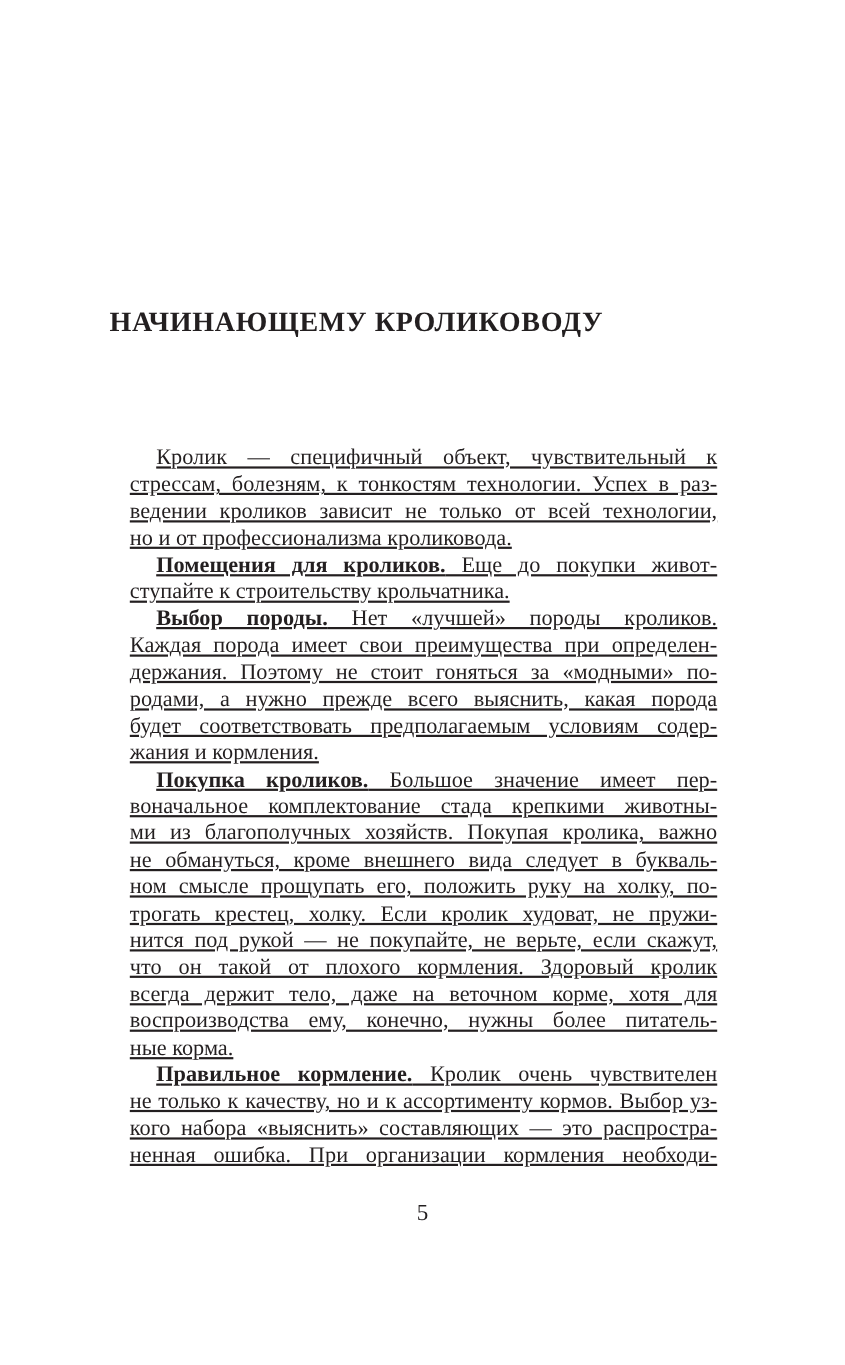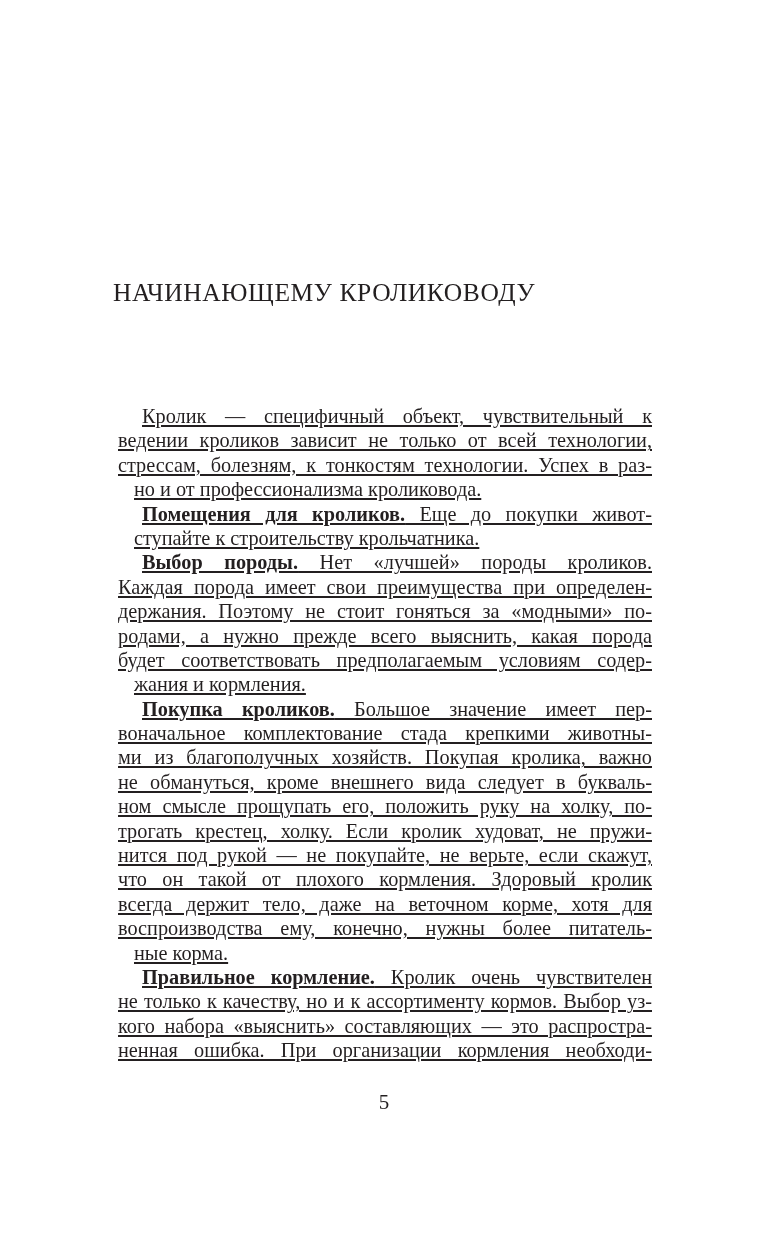--- a/index.html
+++ b/index.html
@@ -16,21 +16,21 @@
       color: #231f20;
     }
     .chapter-title {
       position: absolute;
       top: 278px;
       left: 0;
       width: 648px;
       text-align: center;
       font-size: 25.5px;
       letter-spacing: 0.6px;
-      font-weight: normal;
+      font-weight: bold;
       margin: 0;
       color: #231f20;
     }
     .body-text {
       position: absolute;
       top: 404px;
       left: 118px;
       width: 534px;
       text-decoration: underline;
     }
@@ -38,21 +38,20 @@
       display: block;
       height: 24.4px;
       line-height: 24.4px;
       font-size: 20.3px;
       white-space: nowrap;
       text-align: justify;
       text-align-last: justify;
     }
     .line.last {
       text-align-last: left;
-      margin-left: 16px;
     }
     .line.indent {
       padding-left: 24px;
     }
     .line b {
       font-weight: bold;
     }
     .page-number {
       position: absolute;
       top: 1090px;
@@ -65,22 +64,22 @@
   </style>
 </head>
 <body>
 
 <h1 class="chapter-title">НАЧИНАЮЩЕМУ КРОЛИКОВОДУ</h1>
 
 <div class="body-text">
 
   <div>
     <span class="line indent">Кролик — специфичный объект, чувствительный к</span>
+    <span class="line">стрессам, болезням, к тонкостям технологии. Успех в раз-</span>
     <span class="line">ведении кроликов зависит не только от всей технологии,</span>
-    <span class="line">стрессам, болезням, к тонкостям технологии. Успех в раз-</span>
     <span class="line last">но и от профессионализма кролиководa.</span>
   </div>
 
   <div>
     <span class="line indent"><b>Помещения для кроликов.</b><span> Еще до покупки живот-</span></span>
     <span class="line last">ступайте к строительству крольчатника.</span>
   </div>
 
   <div>
     <span class="line indent"><b>Выбор породы.</b><span> Нет «лучшей» породы кроликов.</span></span>

